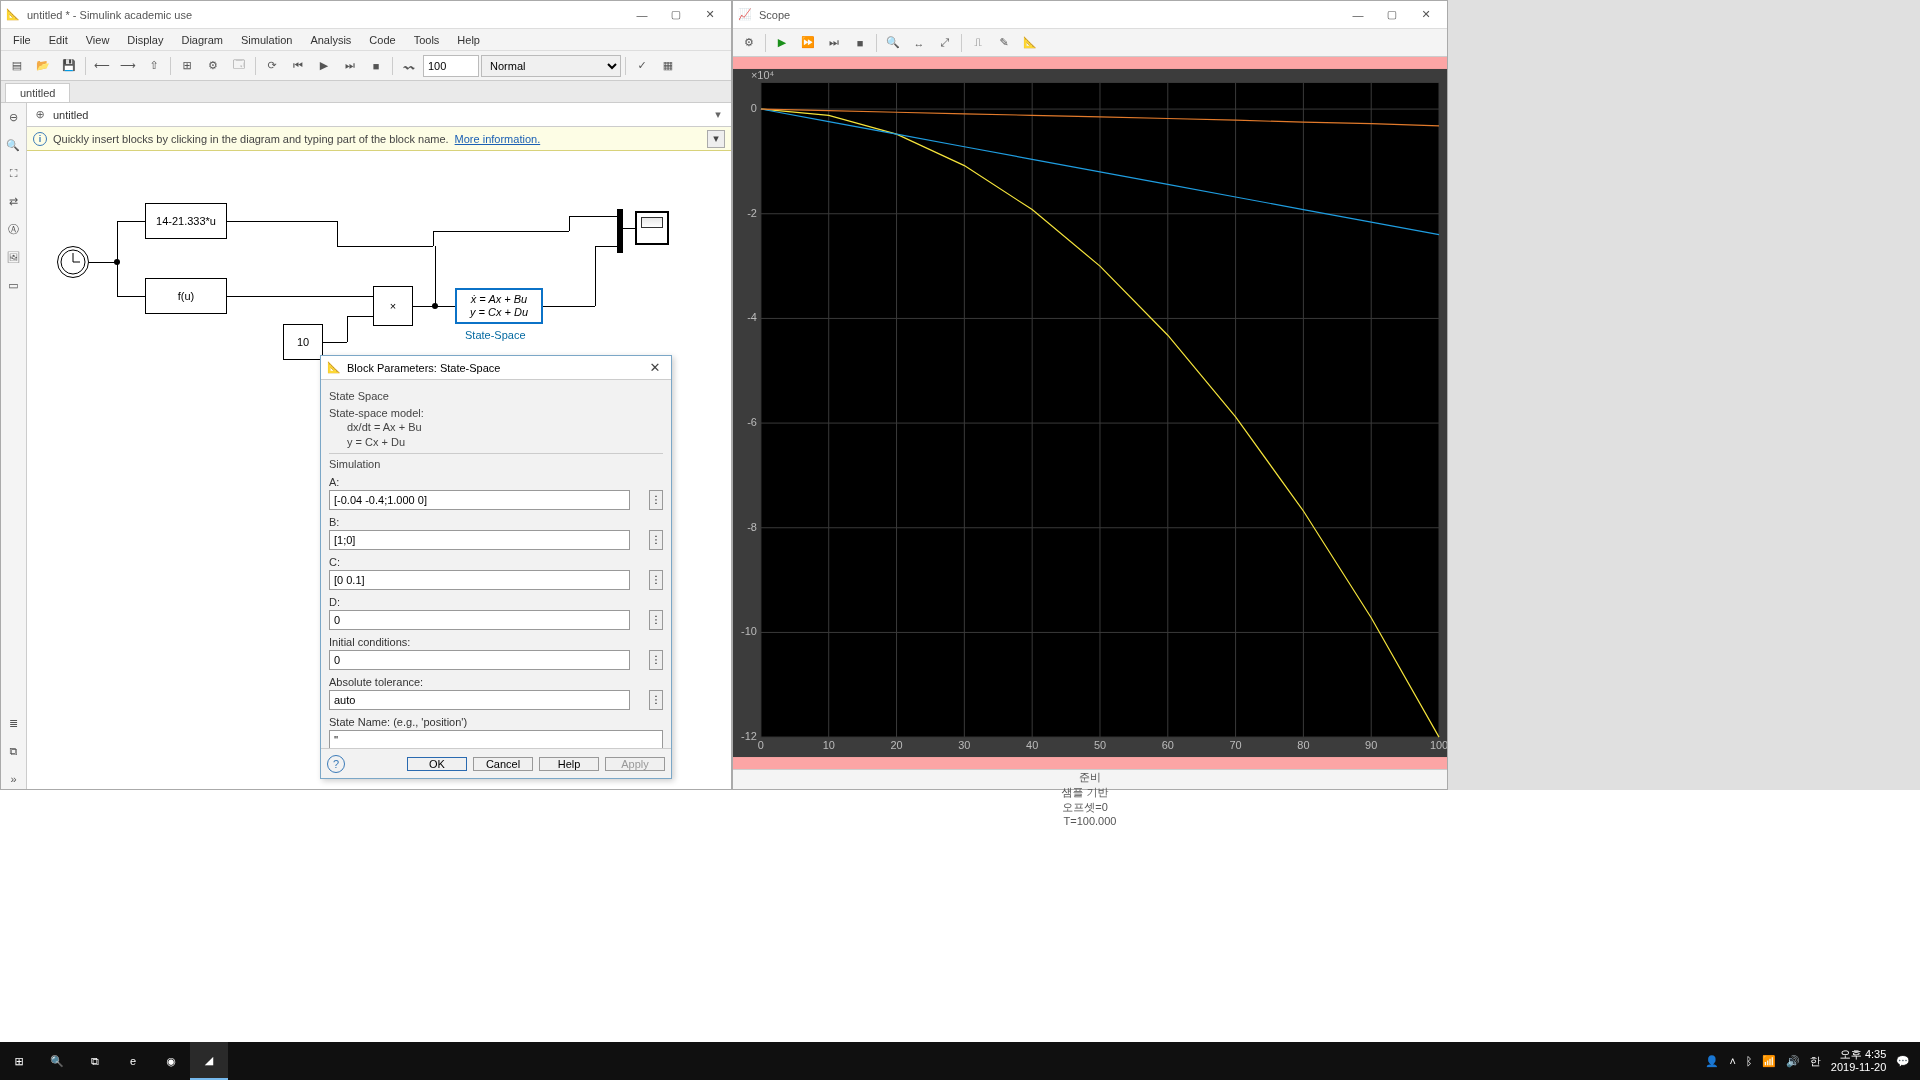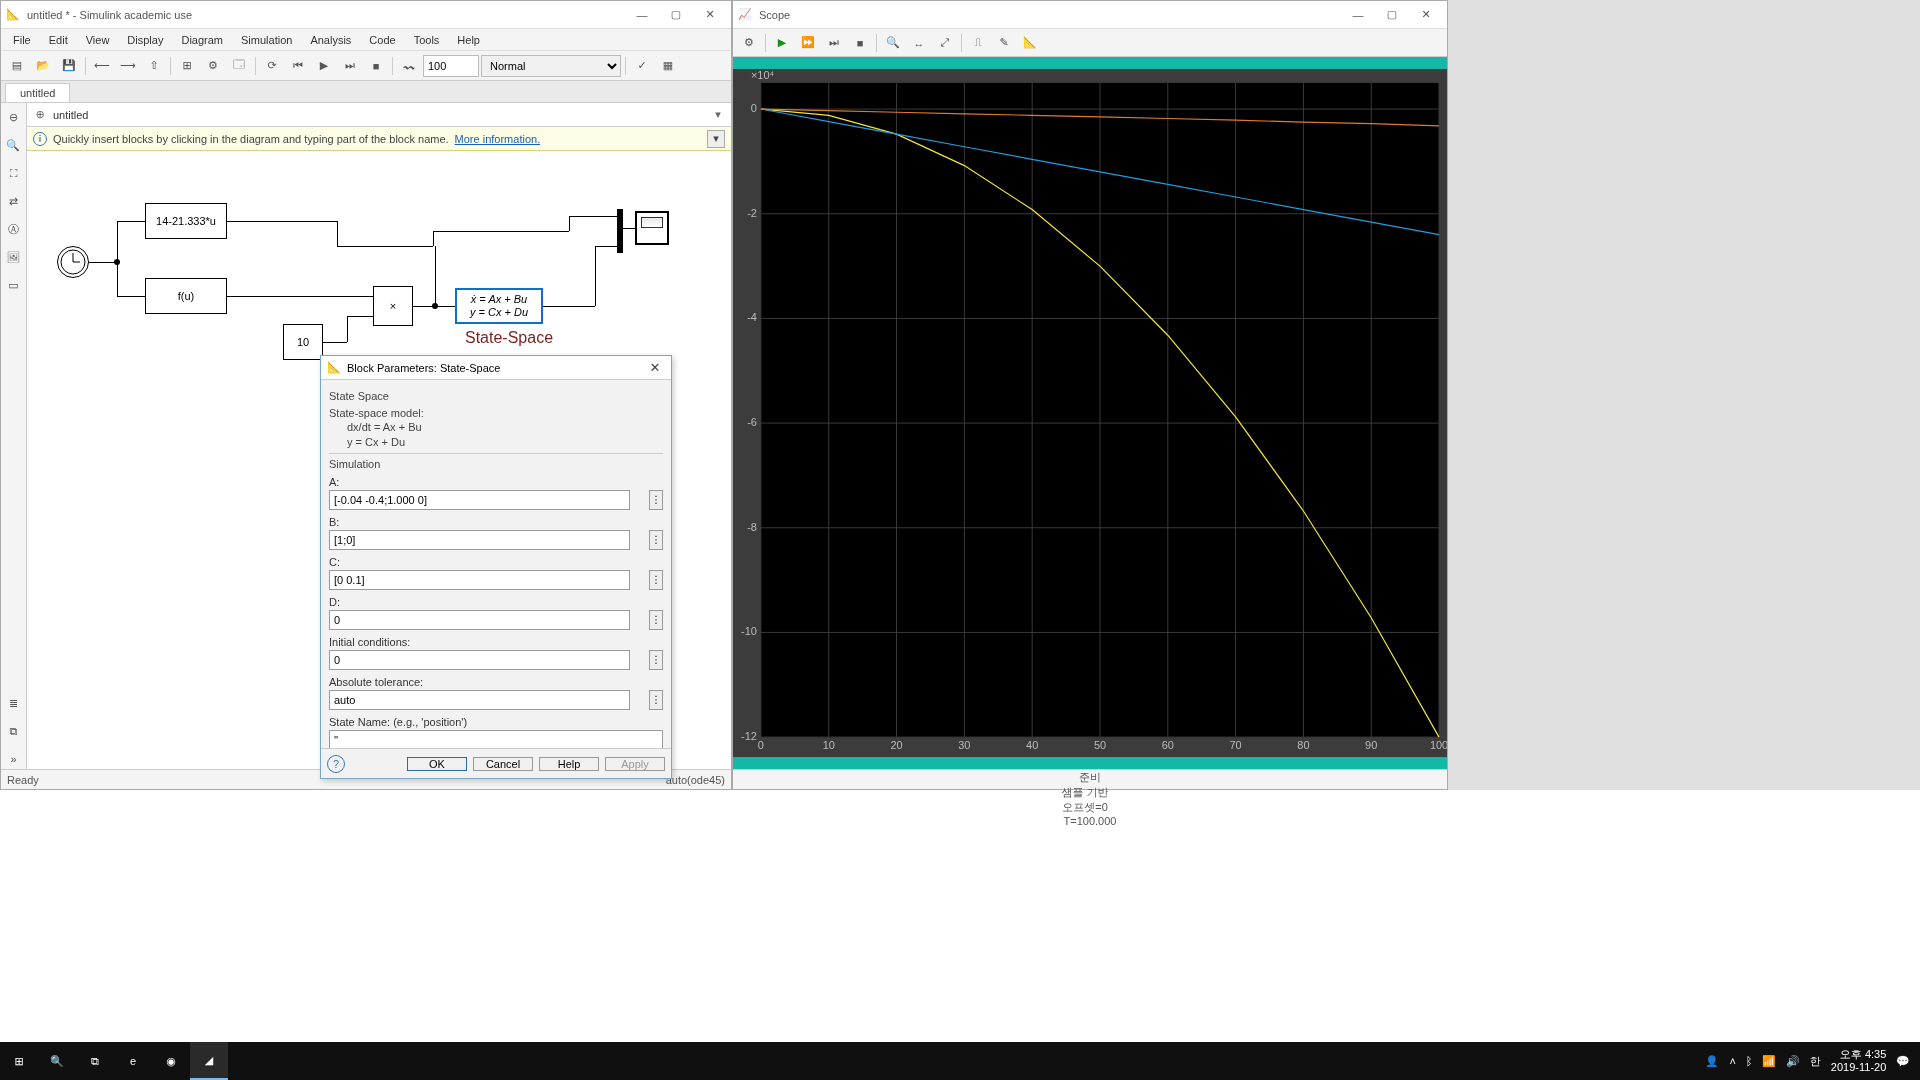--- a/index.html
+++ b/index.html
@@ -37,21 +37,21 @@
 .breadcrumb-bar .bc { flex:1; padding-left:4px; color:#333; }
 .breadcrumb-bar .dd { width:18px; text-align:center; color:#666; }
 
 .hintbar { height:24px; background:#fdfde5; border-bottom:1px solid #d8d27a; display:flex; align-items:center; padding:0 6px; gap:6px; color:#444; }
 .hintbar .info-icon { width:14px; height:14px; border:1px solid #3a7ab8; border-radius:50%; display:flex; align-items:center; justify-content:center; color:#3a7ab8; font-size:9px; font-weight:bold;}
 .hintbar a { color:#1a5fb4; text-decoration:underline; }
 .hintbar .dd2 { margin-left:auto; width:18px; height:18px; display:flex; align-items:center; justify-content:center; border:1px solid #aaa; background:#eee; }
 
 .canvas { flex:1; position:relative; background:#fff; }
 .blk { position:absolute; background:#fff; border:1px solid #000; display:flex; align-items:center; justify-content:center; font-size:13px; }
-.blk-label { position:absolute; color:#7f1d1d; font-size:16px; white-space:nowrap;text-align:center; }
+.blk-label { position:absolute; color:#0369a1; font-size:11px; white-space:nowrap;text-align:center; }
 .wire { position:absolute; background:#000; }
 .node { position:absolute; width:6px; height:6px; background:#000; border-radius:50%; transform:translate(-50%,-50%); }
 #clock-blk { border-radius:50%; }
 #ss-blk { border:2px solid #0b72c7; font-family:"Times New Roman",serif; font-style:italic; line-height:1.2; }
 #scope-blk { border:2px solid #000; }
 #scope-blk::before { content:""; position:absolute; top:4px; left:4px; right:4px; bottom:50%; background:linear-gradient(#e8e8e8,#fff); border:1px solid #333; }
 
 .statusbar { height:20px; border-top:1px solid #ccc; background:#f4f4f4; display:flex; align-items:center; padding:0 6px; color:#555; }
 .statusbar .spacer { flex:1; }
 
@@ -73,21 +73,21 @@
 #dialog .dlg-buttons .help { margin-right:auto; width:18px; height:18px; border-radius:50%; border:1px solid #3a7ab8; color:#3a7ab8; display:flex; align-items:center; justify-content:center; font-size:11px;}
 #dialog .dlg-buttons button { width:60px; height:14px; border:1px solid #999; background:#f0f0f0; }
 #dialog .dlg-buttons button.primary { border:1px solid #2a6ab0; }
 #dialog .dlg-buttons button.disabled { color:#999; }
 
 
 #scopewin { left:732px; top:0; width:716px; height:790px; }
 .scope-menubar { height:22px; display:flex; align-items:center; gap:4px; padding:0 6px; background:#f4f4f4; border-bottom:1px solid #ccc; }
 .scope-menubar span { padding:2px 8px; color:#333; }
 .scope-toolbar { height:28px; display:flex; align-items:center; gap:2px; padding:2px 4px; background:#f4f4f4; border-bottom:1px solid #ccc; }
-.scope-area { flex:1; background:#14b8a6; position:relative; }
+.scope-area { flex:1; background:#fca5a5; position:relative; }
 .scope-area svg { width:100%; height:100%; }
 .scope-status { height:20px; border-top:1px solid #ccc; background:#f4f4f4; display:flex; align-items:center; padding:0 6px; color:#555;flex-direction:column; }
 .scope-status .spacer { flex:1; }
 
 
 #taskbar { position:absolute; left:0; bottom:0; width:1920px; height:38px; background:#101010; display:flex; align-items:center; }
 #taskbar .tbitem { width:38px; height:38px; display:flex; align-items:center; justify-content:center; color:#fff; }
 #taskbar .tbitem.active { background:#2a2a2a; border-bottom:2px solid #76b9ed; }
 #taskbar .tray { margin-left:auto; display:flex; align-items:center; gap:10px; padding:0 10px; color:#fff; font-size:10px;}
 #taskbar .clock { text-align:right; line-height:1.2; }
@@ -243,25 +243,20 @@
 
         <div class="wire" style="left:408px;top:95px;width:1px;height:60px;"></div>
 
         <div class="wire" style="left:516px;top:155px;width:52px;height:1px;"></div>
         <div class="wire" style="left:568px;top:95px;width:1px;height:60px;"></div>
         <div class="wire" style="left:568px;top:95px;width:22px;height:1px;"></div>
 
         <div class="wire" style="left:596px;top:77px;width:12px;height:1px;"></div>
       </div>
     </div>
-  </div>
-  <div class="statusbar">
-    <span>Ready</span>
-    <span class="spacer"></span>
-    <span>auto(ode45)</span>
   </div>
 </div>
 
 <div id="dialog">
   <div class="dlg-title">
     <span class="dlg-icon">📐</span>
     <span>Block Parameters: State-Space</span>
     <span class="close">✕</span>
   </div>
   <div class="dlg-body">

